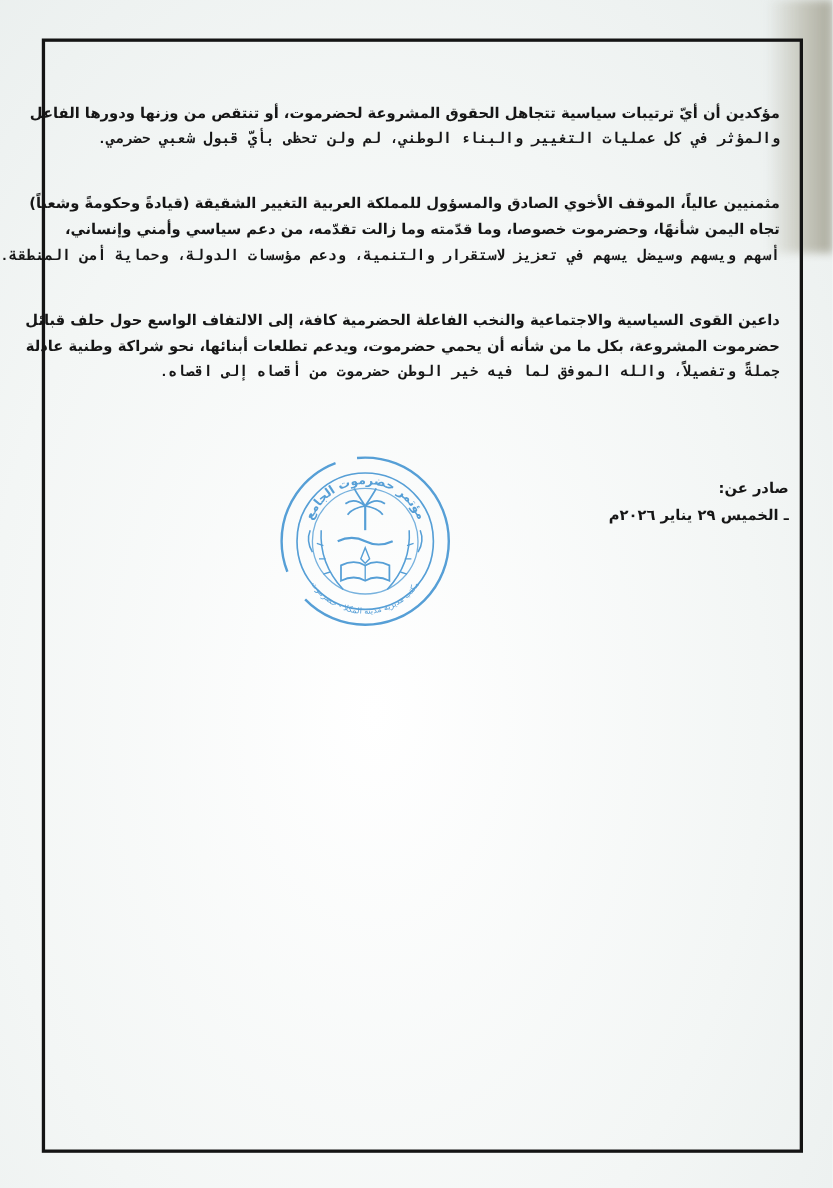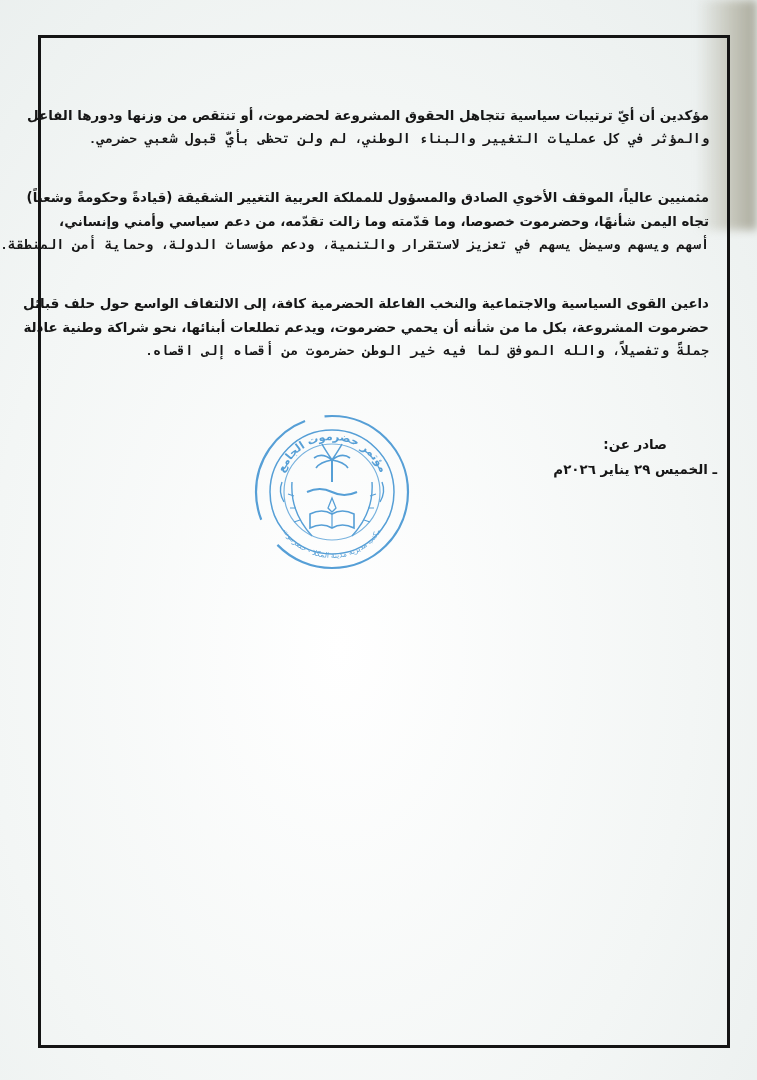--- a/index.html
+++ b/index.html
@@ -45,38 +45,38 @@
       right: 48px;
       top: 92px;
       direction: rtl;
       text-align: right;
       color: #161616;
       font-weight: bold;
       font-size: 13.4px;
       line-height: 24px;
     }
     .para {
-      margin: 12px 0 34px 0;
+      margin: 0 0 34px 0;
     }
     .para .line {
       display: block;
       white-space: nowrap;
       text-align: justify;
       text-align-last: justify;
     }
     .para .line.last {
       text-align-last: right;
       font-family: Liberation Mono, monospace;
     }
     .signature {
       position: absolute;
       right: 40px;
       top: 432px;
       direction: rtl;
-      text-align: center;
+      text-align: right;
       color: #161616;
       font-weight: bold;
       font-size: 13.4px;
       line-height: 25px;
     }
     .signature .sig-line {
       display: block;
       white-space: nowrap;
     }
     .stamp {

